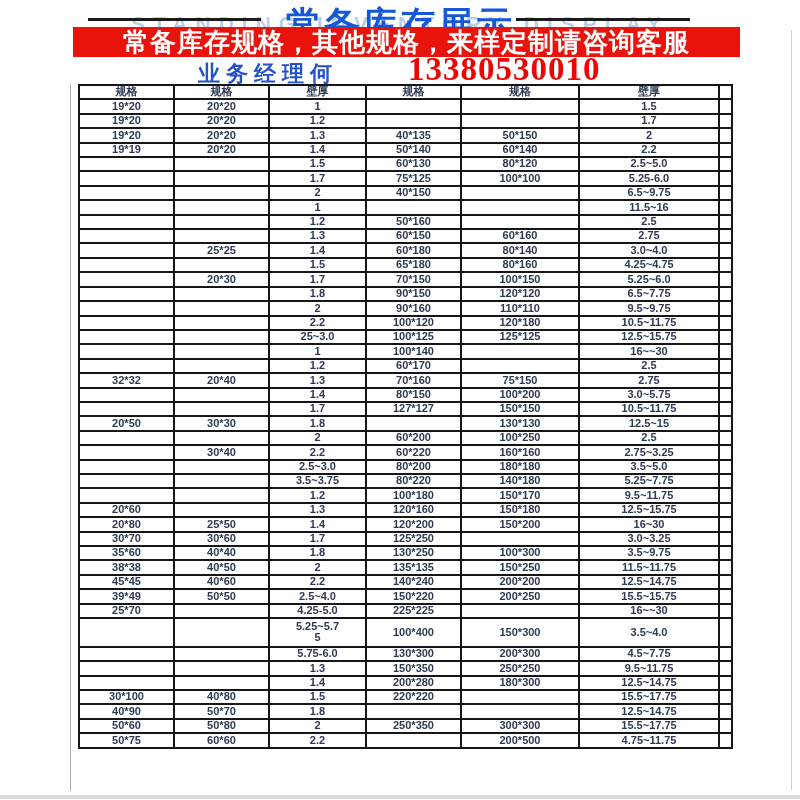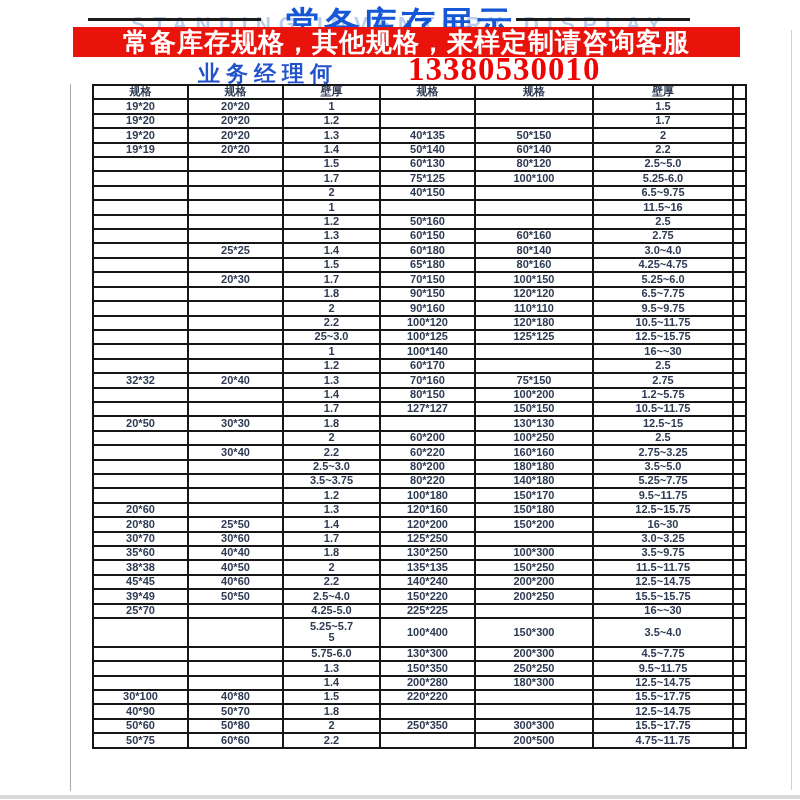--- a/index.html
+++ b/index.html
@@ -22,21 +22,21 @@
   .banner span { color:#ffffff; font-weight:bold; font-size:26px; letter-spacing:1px;
     white-space:nowrap; }
 
   .contact-label { position:absolute; left:198px; top:59px; color:#2353cb;
     font-weight:bold; font-size:22px; letter-spacing:6px; z-index:2; white-space:nowrap; }
   .phone { position:absolute; left:408px; top:51px; color:#ef0404;
     font-family:"Liberation Serif","DejaVu Serif",serif; font-weight:bold;
     font-size:33px; letter-spacing:1px; z-index:2; white-space:nowrap; }
 
   
-  table.stock { position:absolute; left:92px; top:84px; width:653px;
+  table.stock { position:absolute; left:78px; top:84px; width:653px;
     border-collapse:collapse; table-layout:fixed; z-index:1; }
   .stock th, .stock td { border:2px solid #161616; padding:0; text-align:center;
     vertical-align:middle; font-weight:bold; font-size:11px; line-height:1.05;
     color:#2e3a52; white-space:pre-line; overflow:hidden; }
   .stock tr { height:14.42px; }
   .stock tr.tall { height:28.8px;margin-left:44px; }
 
   
   .edge-left  { position:absolute; left:70px;  top:84px; width:1px; height:707px; background:#a8a8a8; }
   .edge-right { position:absolute; left:791px; top:30px; width:1px; height:760px; background:#d0d0d0; }
@@ -265,21 +265,21 @@
         <td>75*150</td>
         <td>2.75</td>
         <td></td>
       </tr>
       <tr>
         <td></td>
         <td></td>
         <td>1.4</td>
         <td>80*150</td>
         <td>100*200</td>
-        <td>1.2~5.75</td>
+        <td>3.0~5.75</td>
         <td></td>
       </tr>
       <tr>
         <td></td>
         <td></td>
         <td>1.7</td>
         <td>127*127</td>
         <td>150*150</td>
         <td>10.5~11.75</td>
         <td></td>

